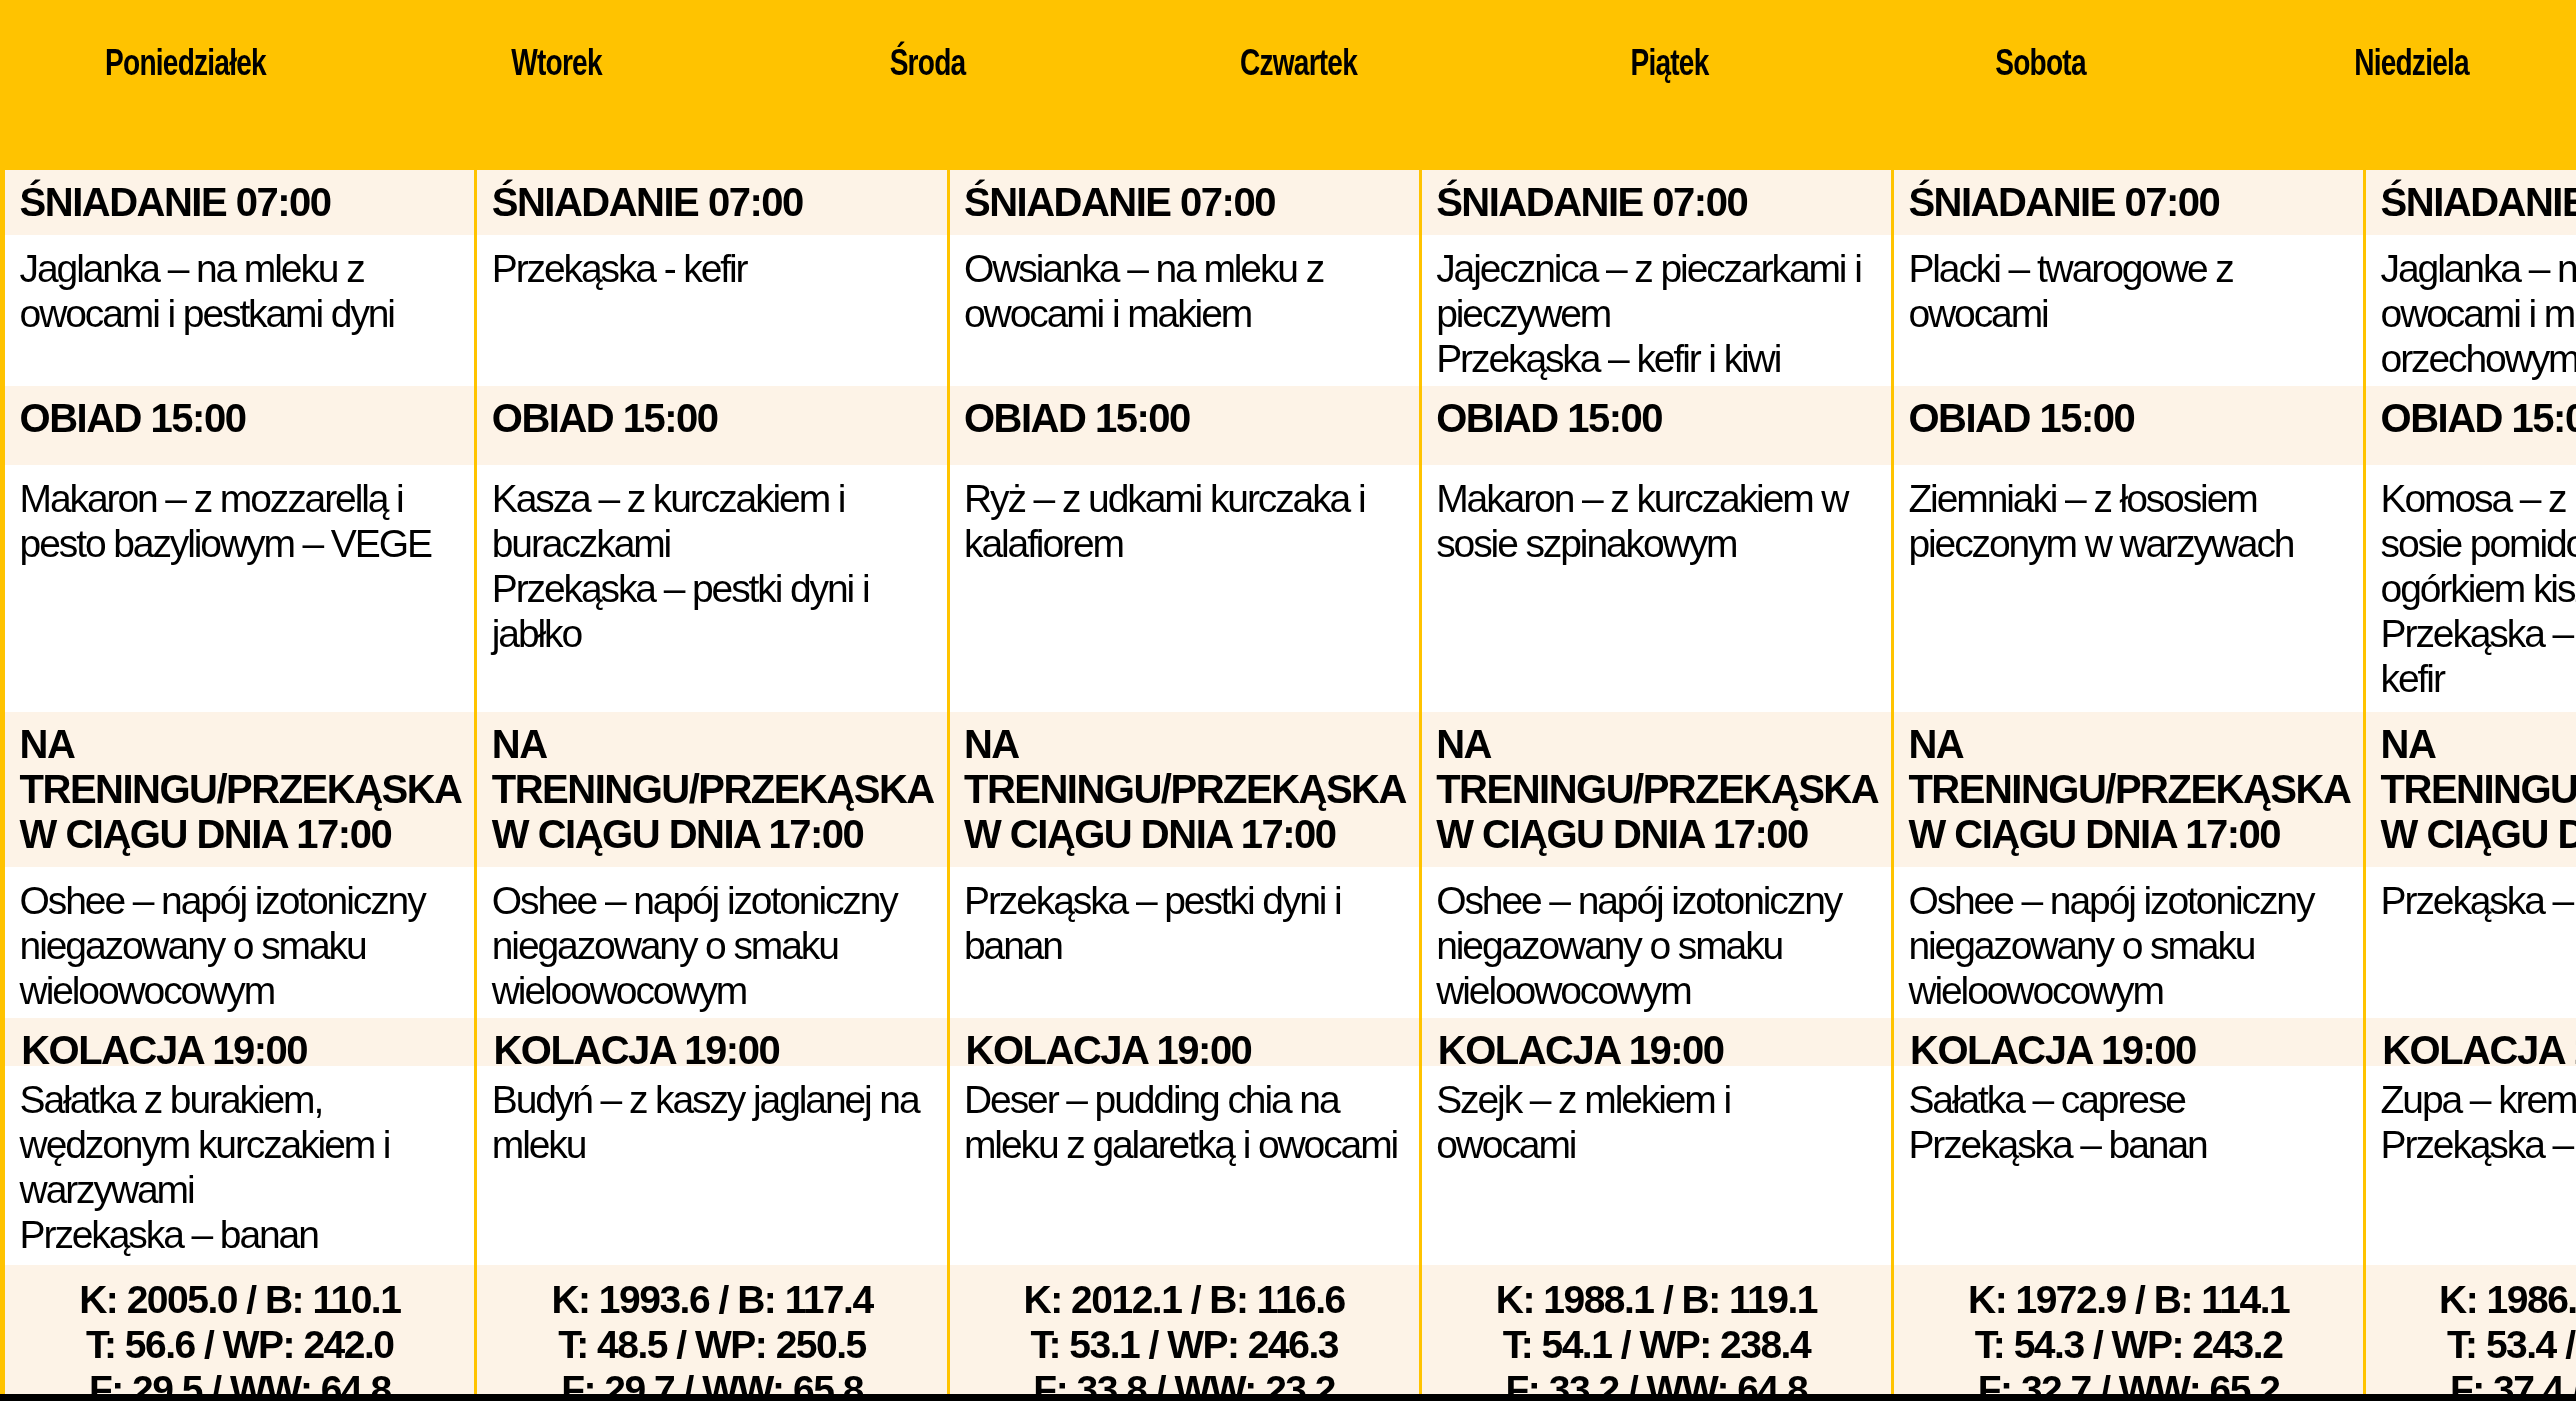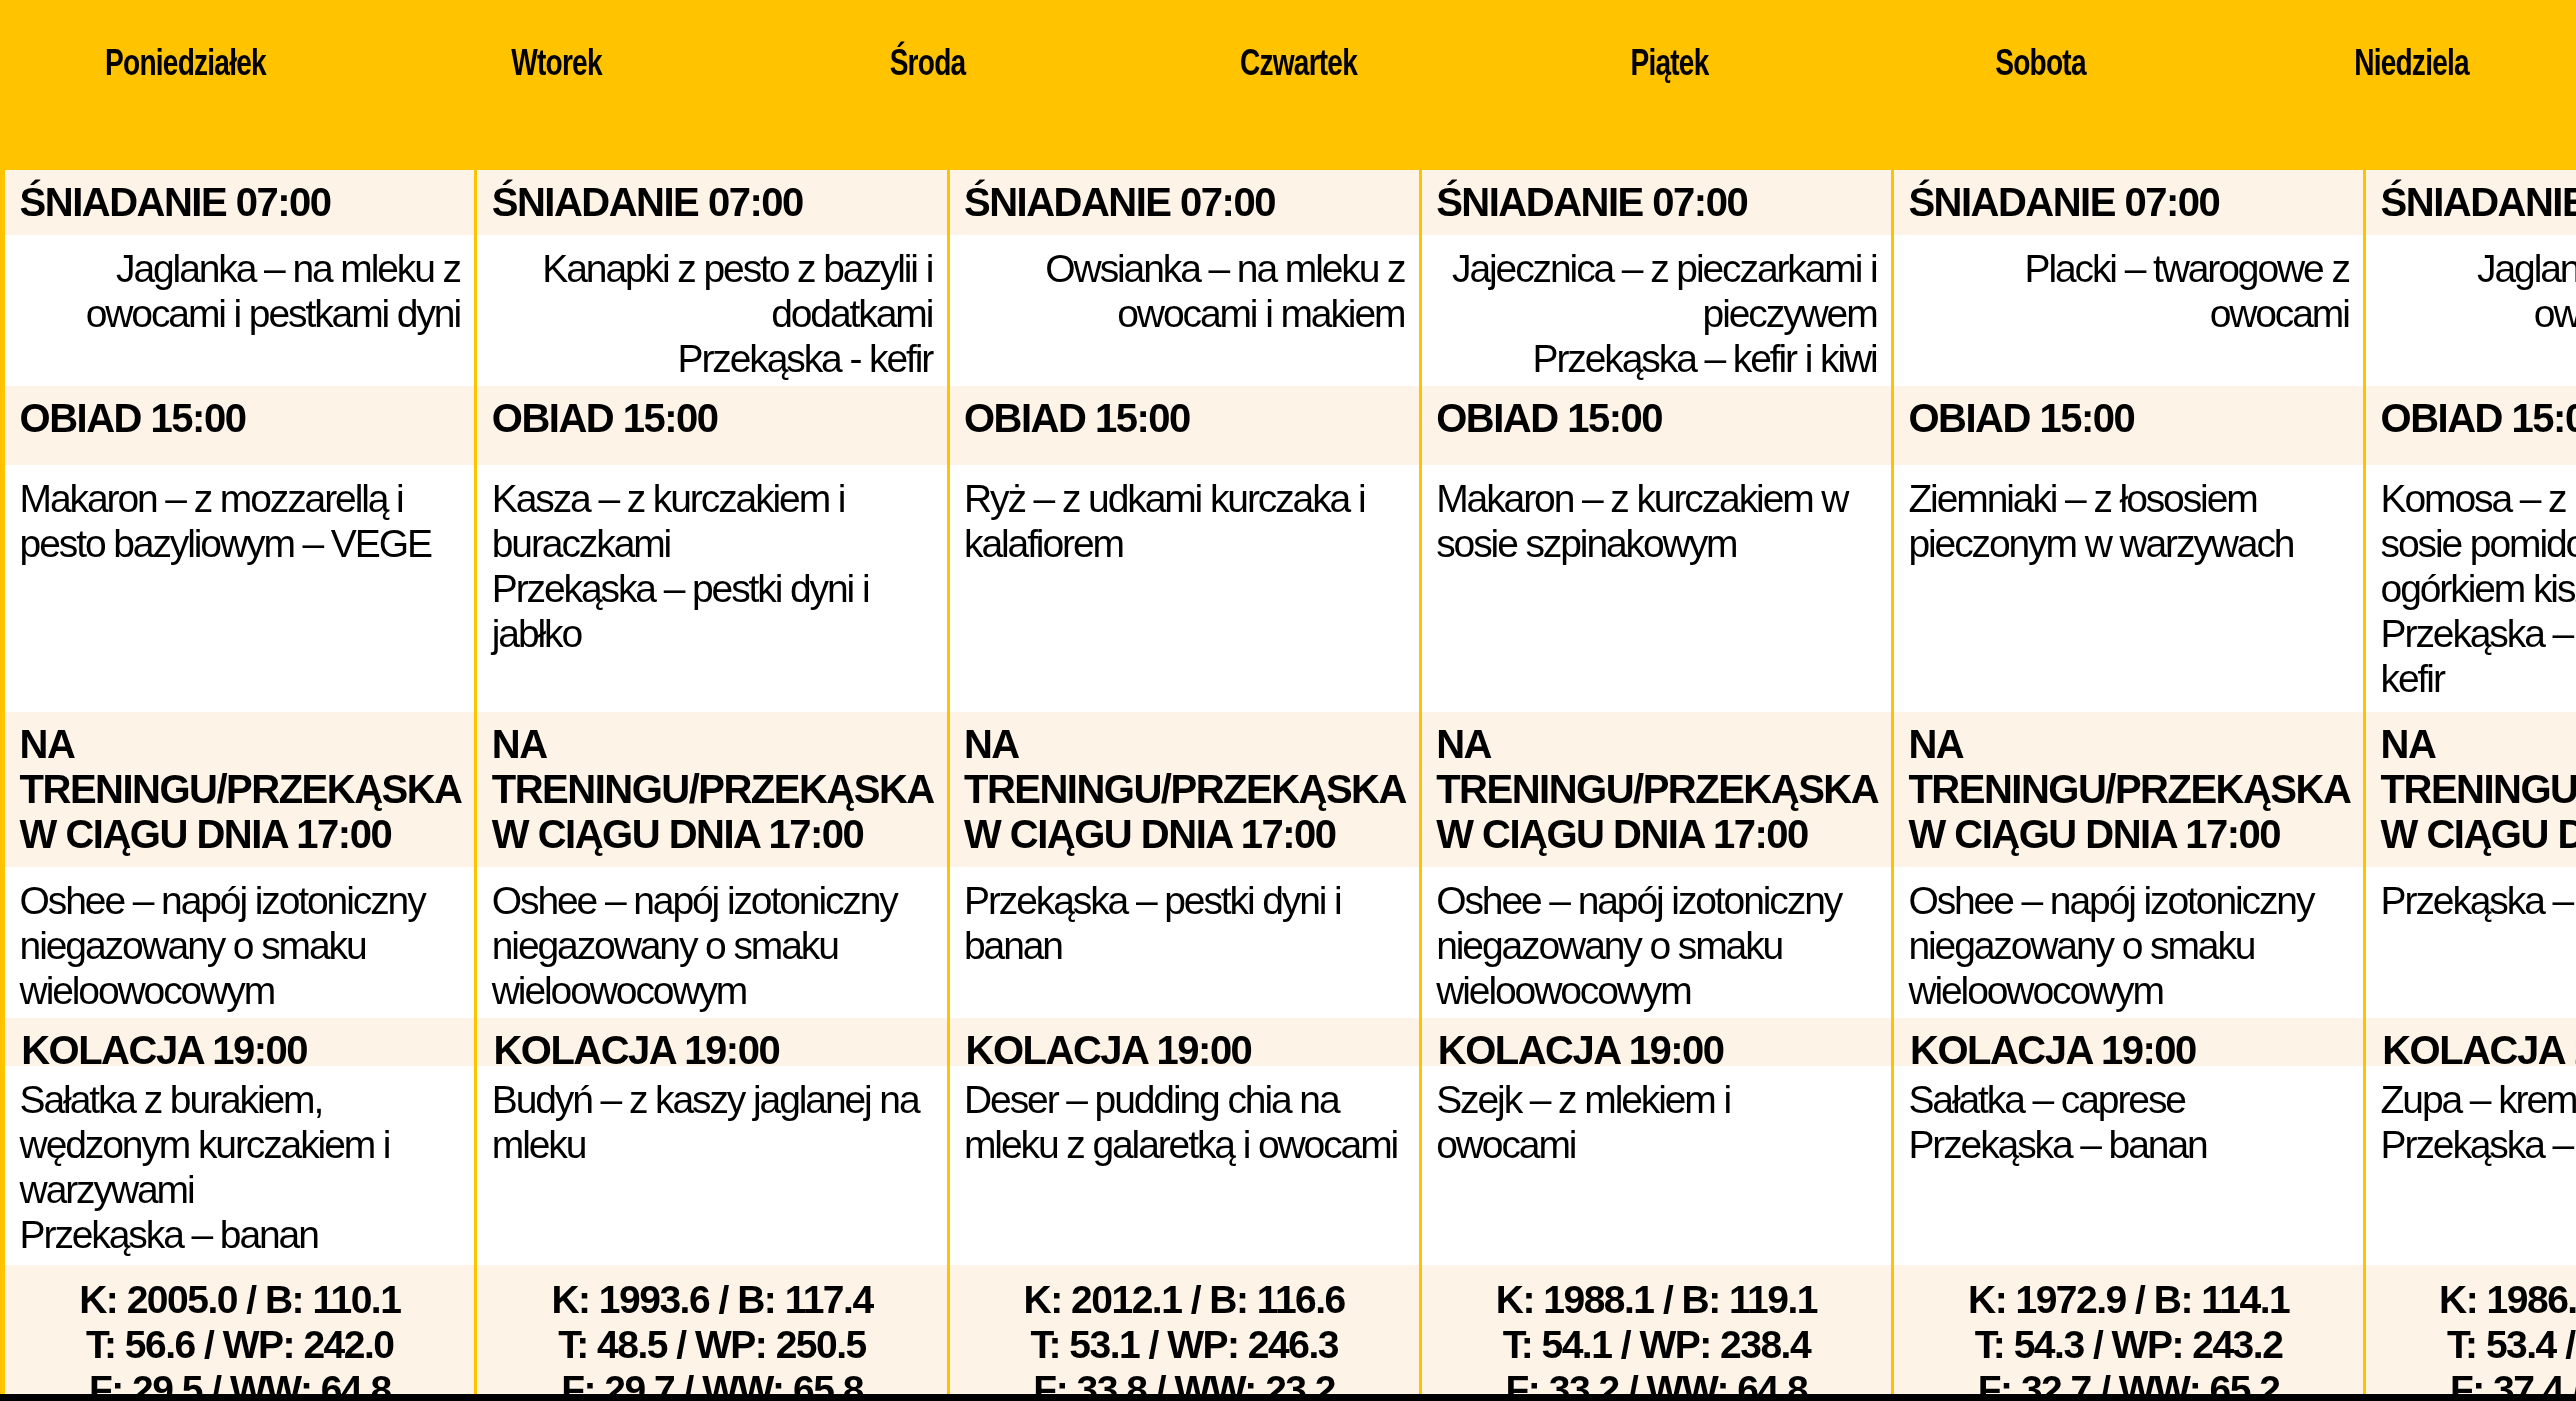--- a/index.html
+++ b/index.html
@@ -43,21 +43,21 @@
     }
     .cell-content {
       background: #FFFFFF; box-sizing: border-box;
       padding: 11.3px 14.4px 0 14.4px;
       font-size: 39px; line-height: 45px; font-weight: 400;
       letter-spacing: -2.1px;
       overflow: hidden;
     }
     .cond { display: inline-block; transform-origin: left top; }
     .label-breakfast { height: 65px; }
-    .content-breakfast { height: 151px; text-align: right; }
+    .content-breakfast { height: 151px; }
     .label-lunch { height: 79px; }
     .content-lunch { height: 247px; }
     .label-snack { height: 155px; }
     .content-snack { height: 151px; }
     .label-dinner { height: 48px; padding-left: 16px; }
     .content-dinner { height: 199px; }
     .cell-nutrition {
       flex: 1 1 auto; background: #FDF3E7; box-sizing: border-box;
       display: flex; flex-direction: column; align-items: center; justify-content: center;
       font-size: 39px; line-height: 45px; font-weight: 700; letter-spacing: -1.5px;
@@ -105,21 +105,20 @@
         </div>
     <div class="cell-nutrition">
           <span class="line">K: 2005.0 / B: 110.1</span>
           <span class="line">T: 56.6 / WP: 242.0</span>
           <span class="line">F: 29.5 / WW: 64.8</span>
         </div>
   </div>
       <div class="col">
     <div class="cell-label label-breakfast"><span class="cond">ŚNIADANIE 07:00</span></div>
     <div class="cell-content content-breakfast">
-          <span class="content-line">Kanapki z pesto z bazylii i dodatkami</span>
           <span class="content-line">Przekąska - kefir</span>
         </div>
     <div class="cell-label label-lunch"><span class="cond">OBIAD 15:00</span></div>
     <div class="cell-content content-lunch">
           <span class="content-line">Kasza – z kurczakiem i buraczkami</span>
           <span class="content-line">Przekąska – pestki dyni i jabłko</span>
         </div>
     <div class="cell-label label-snack"><span class="cond">NA TRENINGU/PRZEKĄSKA W CIĄGU DNIA 17:00</span></div>
     <div class="cell-content content-snack">
           <span class="content-line">Oshee – napój izotoniczny niegazowany o smaku wieloowocowym</span>

